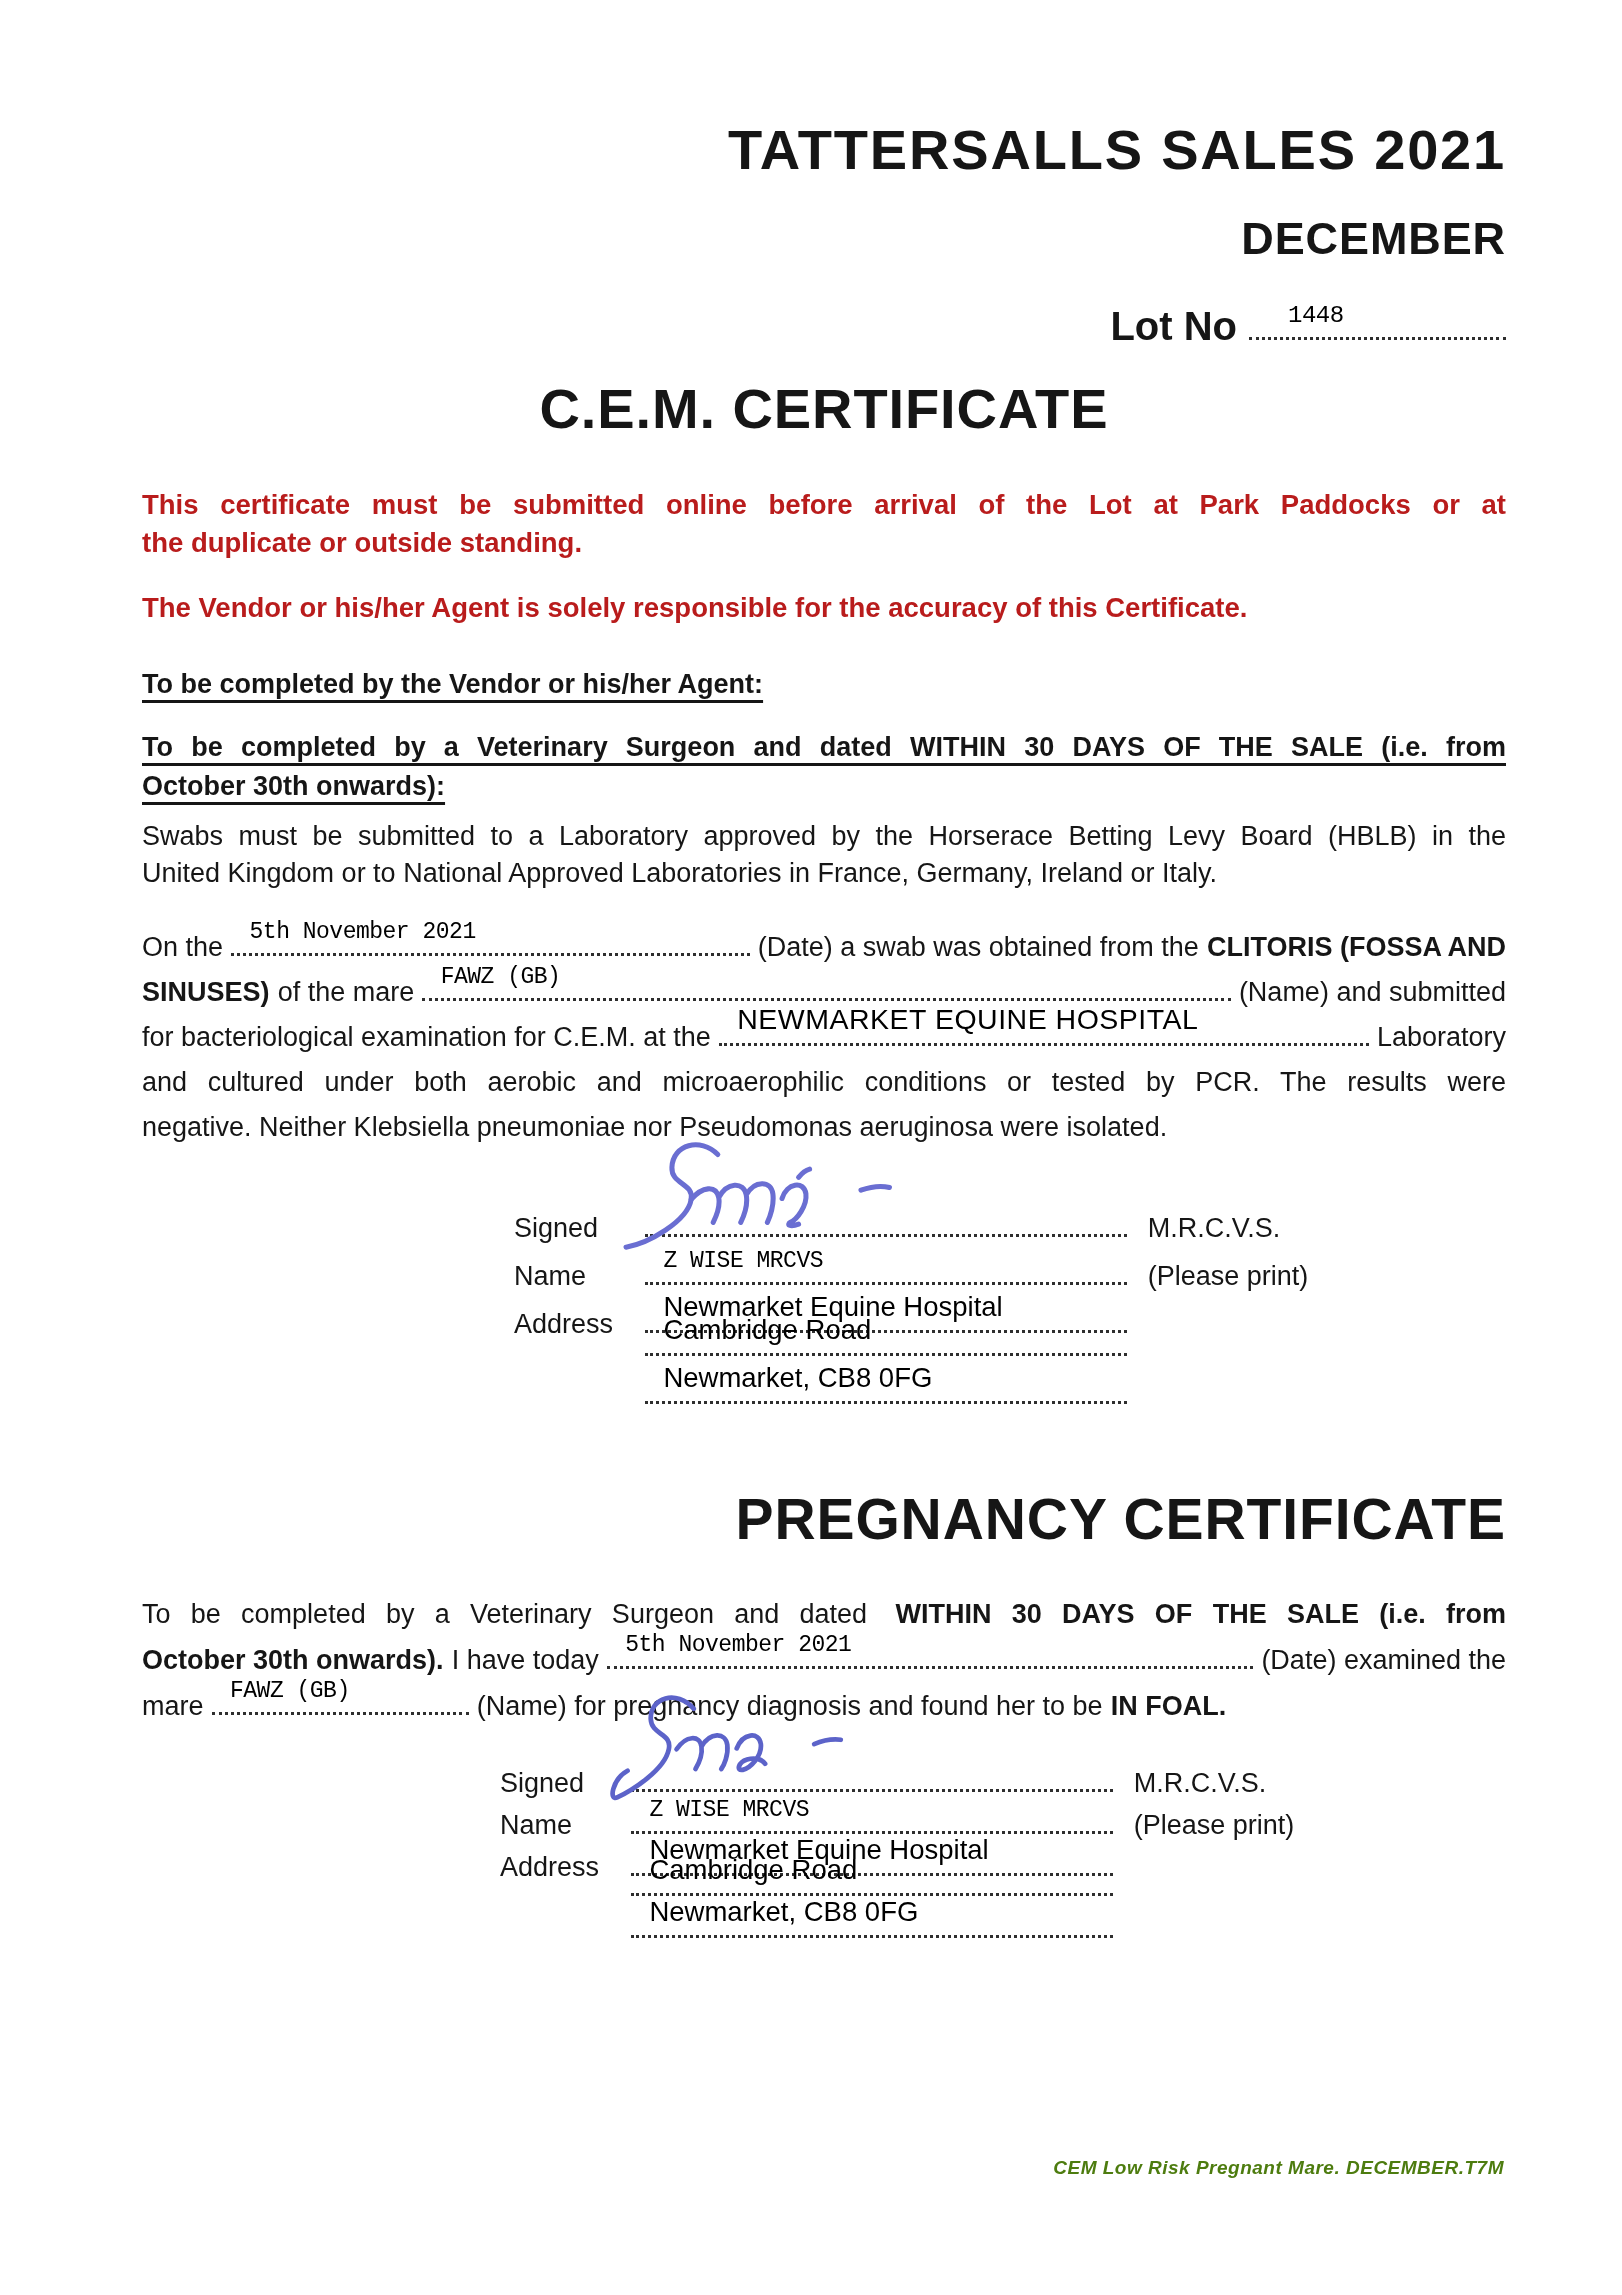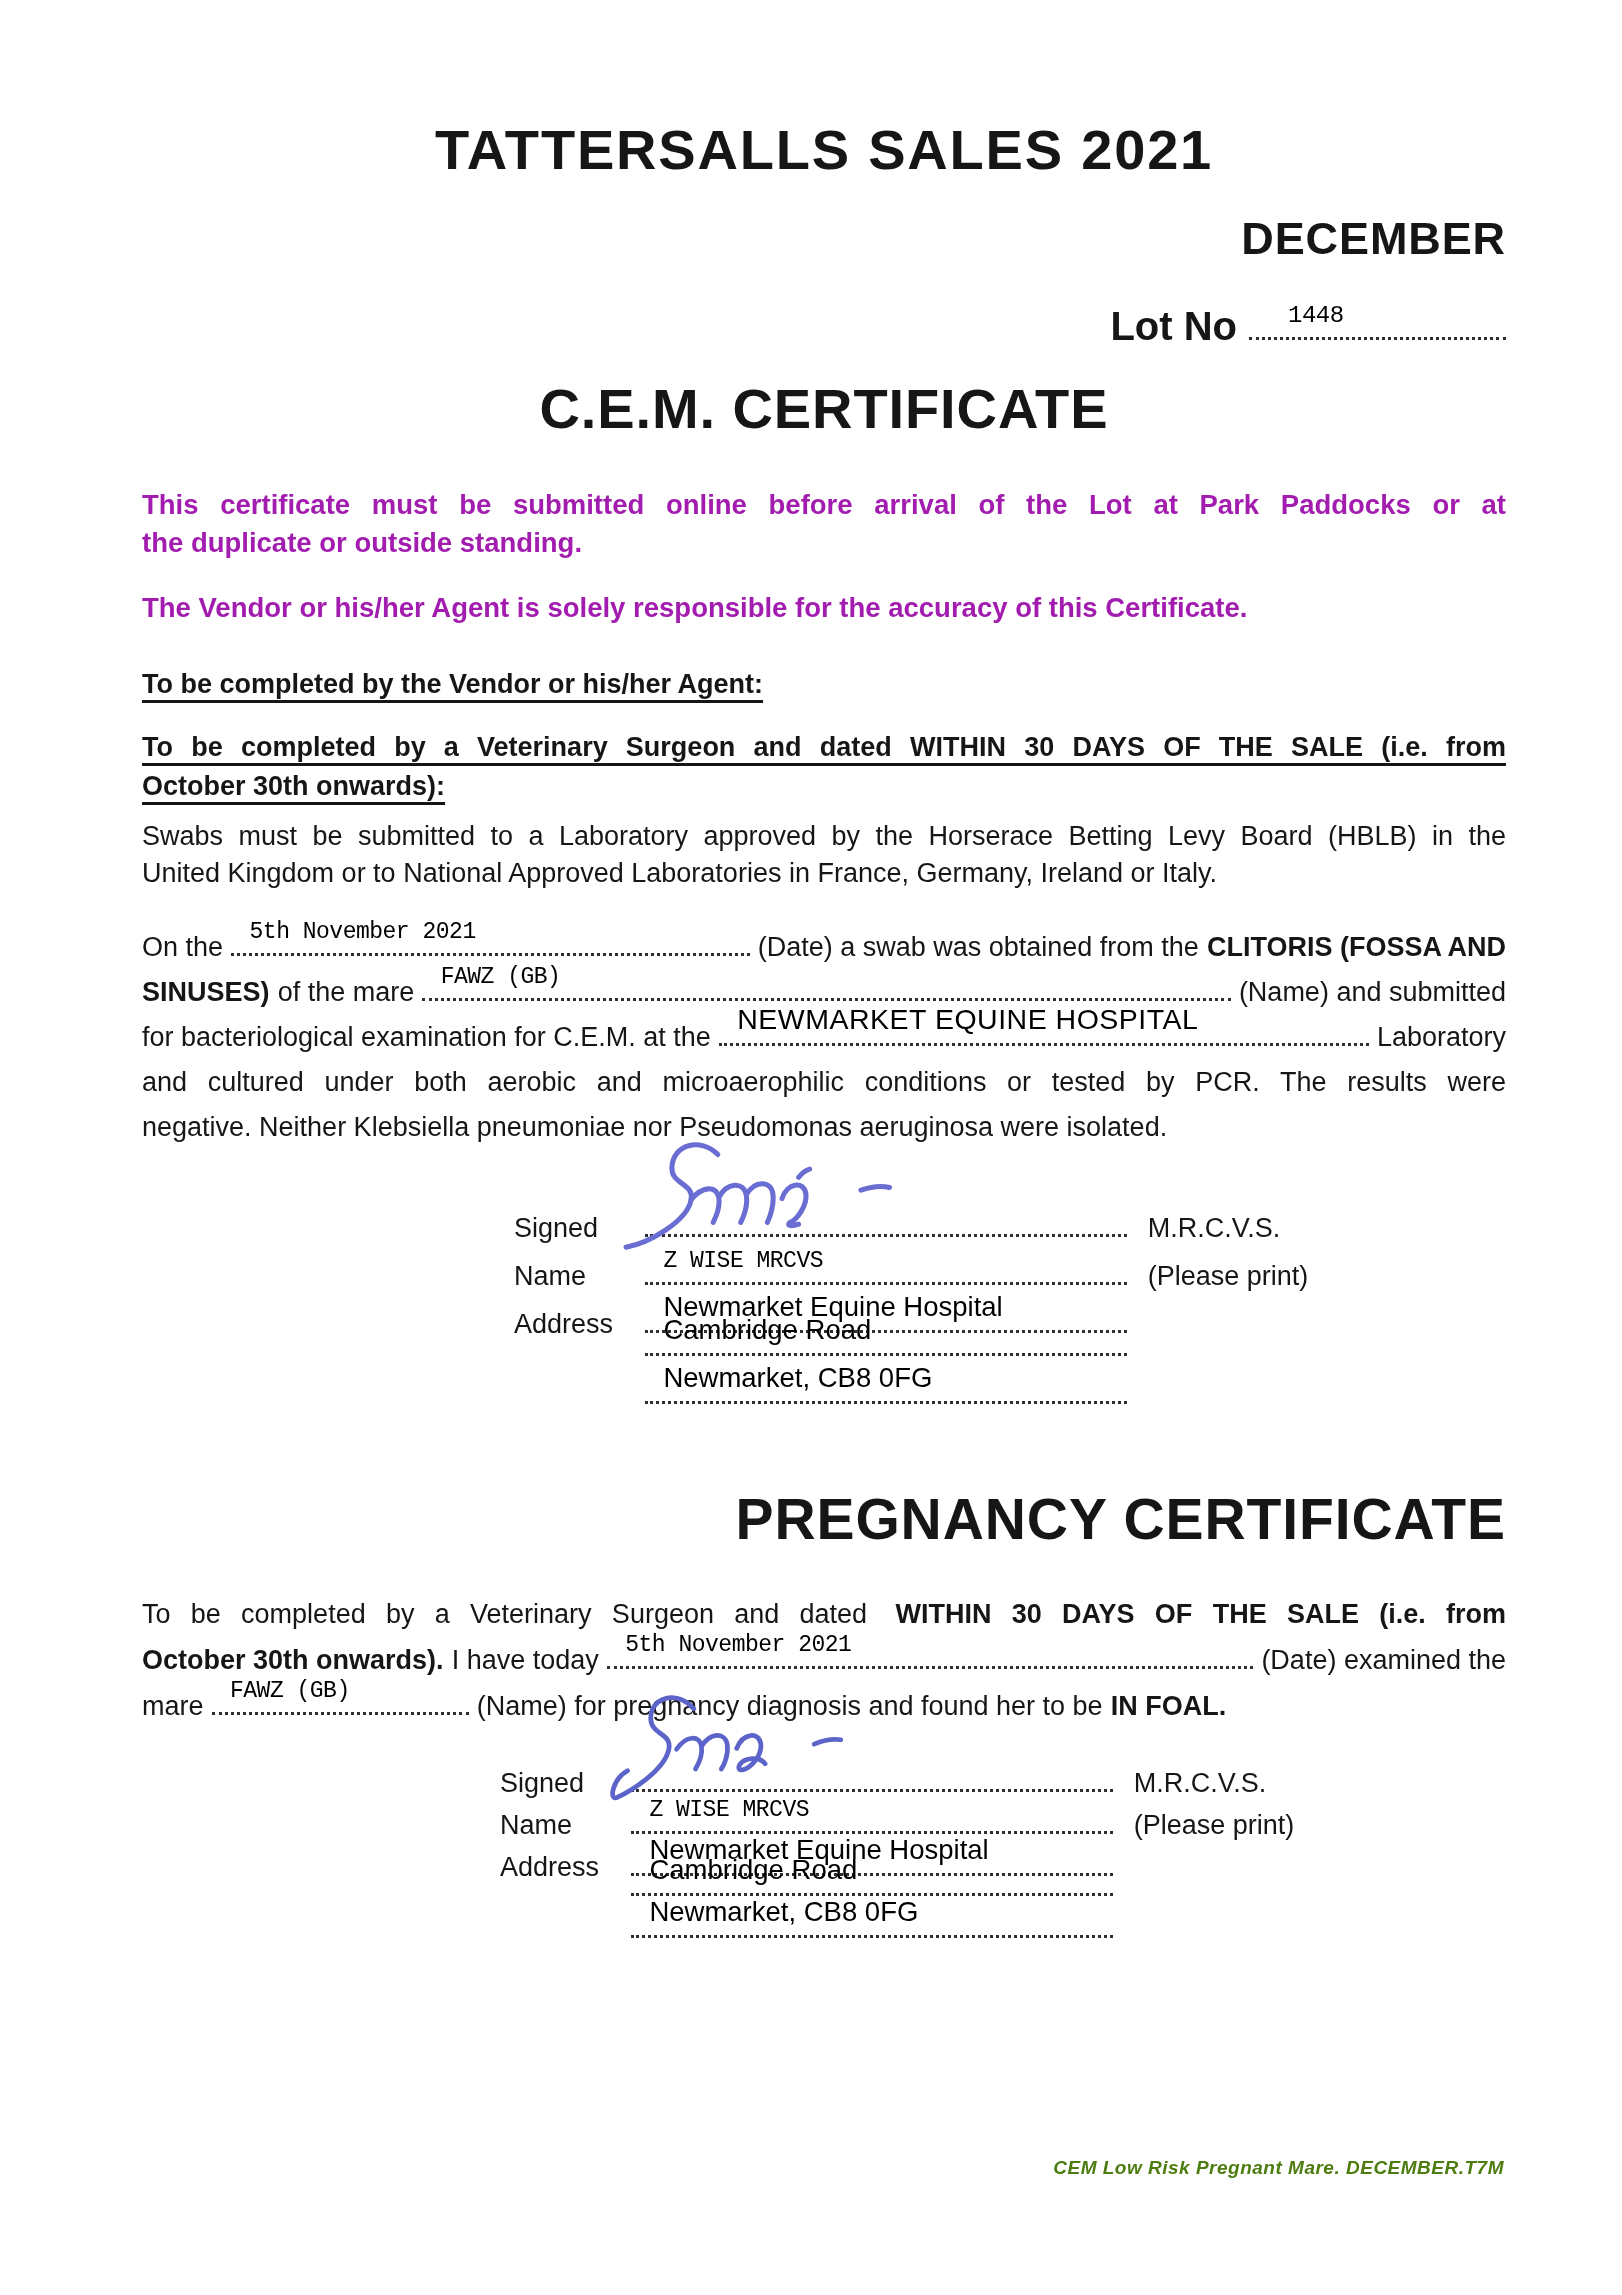--- a/index.html
+++ b/index.html
@@ -11,21 +11,21 @@
     font-family:"Liberation Sans", sans-serif;
     box-sizing:border-box;
     padding:0 117px 0 142px;
     overflow:hidden;
   }
   .b { font-weight:bold; }
   .mr { margin-right:.30em; }
   .ml { margin-left:.30em; }
 
   .title {
-    padding-top:117px; text-align:center;
+    padding-top:117px; text-align:right;
     font-size:56px; font-weight:bold; letter-spacing:1.8px;
     white-space:nowrap;
   }
   .december {
     margin-top:31px; text-align:right;
     font-size:45px; font-weight:bold; letter-spacing:0.9px;
   }
   .risk {
     margin-top:16.5px;
     font-size:40px; font-weight:bold; letter-spacing:0.5px;
@@ -37,21 +37,21 @@
     font-size:40px;
   }
   .lot-label { font-weight:bold; margin-right:12px; }
 
   .h1 {
     margin-top:27px; text-align:center;
     font-size:56px; font-weight:bold; letter-spacing:0.9px;
     white-space:nowrap;
   }
 
-  .red { color:#a21caf; font-weight:bold; font-size:27.5px; line-height:38px; }
+  .red { color:#b91c1c; font-weight:bold; font-size:27.5px; line-height:38px; }
   .red-para1 { margin-top:45px; }
   .red-para2 { margin-top:27px; }
 
   .jl { text-align:justify; text-align-last:justify; }
 
   .u {
     text-decoration:underline;
     text-decoration-thickness:3.2px;
     text-underline-offset:7.3px;
   }

